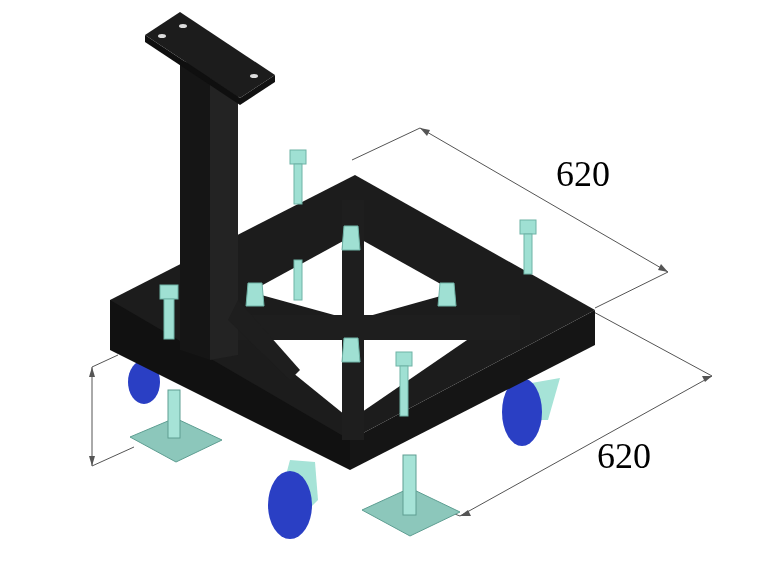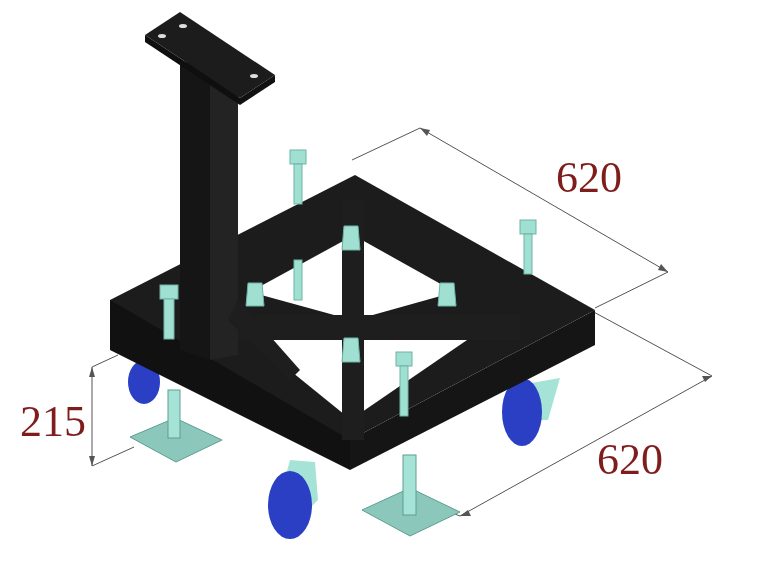--- a/index.html
+++ b/index.html
@@ -2,22 +2,22 @@
 <html><head>
 <meta charset="utf-8">
 <style>
   html, body { margin: 0; padding: 0; background: #ffffff; }
   body { width: 762px; height: 562px; overflow: hidden; position: relative; }
   #stage { position: absolute; left: 0; top: 0; width: 762px; height: 562px; }
   svg { position: absolute; left: 0; top: 0; }
   .dim-label {
     position: absolute;
     font-family: "Liberation Serif", "DejaVu Serif", serif;
-    font-size: 44px;
-    color: #7f1d1d;
+    font-size: 36px;
+    color: #000000;
     line-height: 1;
     letter-spacing: 0px;
   }
   #dim-top { left: 556px; top: 156px; }
   #dim-bottom { left: 597px; top: 438px; }
   #dim-height { left: 20px; top: 400px; }
 </style>
 </head>
 <body>
 
@@ -120,14 +120,13 @@
     <path d="M248 283 L262 283 L264 306 L246 306 Z"></path>
     <path d="M344 226 L358 226 L360 250 L342 250 Z"></path>
     <path d="M440 283 L454 283 L456 306 L438 306 Z"></path>
     <path d="M344 338 L358 338 L360 362 L342 362 Z"></path>
     <rect x="294" y="260" width="8" height="40"></rect>
   </g>
 </svg>
 
 <div class="dim-label" id="dim-top">620</div>
 <div class="dim-label" id="dim-bottom">620</div>
-<div class="dim-label" id="dim-height">215</div>
 </div>
 
 </body></html>

